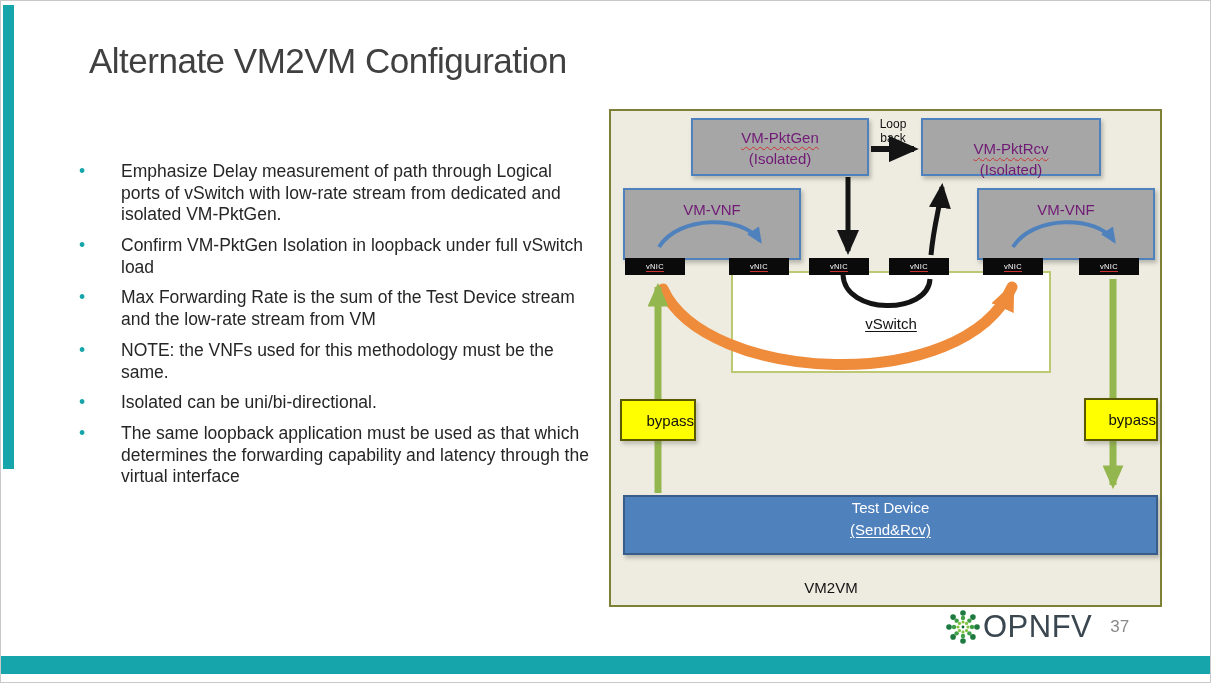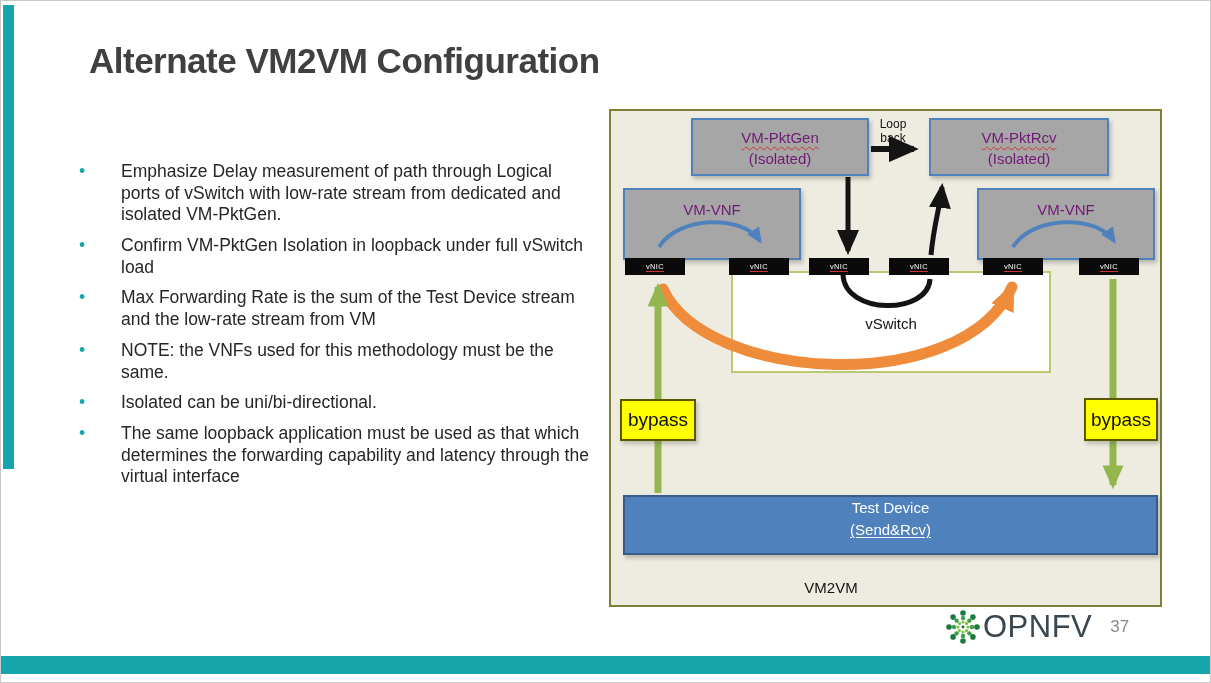--- a/index.html
+++ b/index.html
@@ -1,41 +1,41 @@
 <!DOCTYPE html>
 <html><head>
 <meta charset="utf-8">
 <style>
   *{margin:0;padding:0;box-sizing:border-box}
   html,body{width:1211px;height:683px;background:#ffffff;font-family:"Liberation Sans",sans-serif;}
   .slide{position:absolute;left:0;top:0;width:1211px;height:683px;background:#ffffff;border:1px solid #c9c9c9;overflow:hidden}
   .accent-left{position:absolute;left:2px;top:4px;width:11px;height:464px;background:#15a5aa}
   .accent-bottom{position:absolute;left:0;top:655px;width:100%;height:18px;background:#15a5aa}
-  .title{position:absolute;left:88px;top:40px;font-size:35px;font-weight:700;color:#404040;letter-spacing:-0.5px}
+  .title{position:absolute;left:88px;top:40px;font-size:35px;font-weight:400;color:#404040;letter-spacing:-0.5px}
   .bullets{position:absolute;left:78px;top:160px;width:514px}
   .bullet{display:flex;margin-bottom:9px;font-size:17.5px;line-height:1.24;color:#262626}
   .dot{flex:0 0 42px;width:42px;color:#15a5aa}
   .btext{flex:1}
 
   .diagram{position:absolute;left:608px;top:108px;width:553px;height:498px;background:#eeece1;border:2px solid #7e8135}
   .box{position:absolute;background:#a6a6a6;border:2px solid #4f81bd;color:#701a75;text-align:center;z-index:2;box-shadow:2px 3px 4px rgba(100,100,90,.4)}
   .pktgen{left:80px;top:7px;width:178px;height:58px;padding-top:7px}
-  .pktrcv{left:318px;top:7px;width:180px;height:58px;padding-top:7px}
+  .pktrcv{left:310px;top:7px;width:180px;height:58px;padding-top:18px}
   .vnf-left{left:12px;top:77px;width:178px;height:72px;padding-top:9px}
   .vnf-right{left:366px;top:77px;width:178px;height:72px;padding-top:9px}
   .box .l1,.box .l2{font-size:15px;line-height:21px}
   .misspell{text-decoration-line:underline;text-decoration-style:wavy;text-decoration-color:#cc3333;text-decoration-thickness:1px;text-underline-offset:3px}
   .loopback-label{position:absolute;left:256px;top:6px;width:52px;text-align:center;font-size:12px;color:#111;z-index:2}
   .vswitch{position:absolute;left:120px;top:160px;width:320px;height:102px;background:#ffffff;border:2px solid #bdc972;z-index:1}
-  .vswitch-label{margin-top:42px;text-align:center;font-size:15px;color:#111;text-underline-offset:2px}
+  .vswitch-label{margin-top:42px;text-align:center;font-size:15px;color:#111;text-decoration:underline;text-underline-offset:2px}
   .vnic{position:absolute;top:147px;width:60px;height:17px;background:#0a0a0a;z-index:2;display:flex;align-items:center;justify-content:center}
   .vnic span{color:#fff;font-size:7.5px;line-height:9px;letter-spacing:.3px;border-bottom:1px solid #c33}
   .vnic1{left:14px}.vnic2{left:118px}.vnic3{left:198px}.vnic4{left:278px}.vnic5{left:372px}.vnic6{left:468px}
   .arrows{position:absolute;left:0;top:0;z-index:3}
-  .bypass{position:absolute;background:#ffff00;border:2px solid #595900;z-index:4;display:flex;align-items:center;justify-content:center;font-size:19px;color:#111;box-shadow:2px 3px 4px rgba(100,100,90,.35)}
+  .bypass{position:absolute;background:#ffff00;border:2px solid #595900;z-index:4;display:flex;align-items:center;justify-content:flex-end;font-size:15px;color:#111;box-shadow:2px 3px 4px rgba(100,100,90,.35)}
   .bypass-left{left:9px;top:288px;width:76px;height:42px}
   .bypass-right{left:473px;top:287px;width:74px;height:43px}
   .testdev{position:absolute;left:12px;top:384px;width:535px;height:60px;background:#4f81bd;border:2px solid #385d8a;z-index:2;color:#fff;text-align:center;box-shadow:2px 3px 4px rgba(100,100,90,.4)}
   .testdev div{font-size:15px;line-height:22px}
   .underl{text-decoration:underline;text-underline-offset:2px}
   .vm2vm{position:absolute;left:160px;top:468px;width:120px;text-align:center;font-size:15px;color:#111}
 
   .logo-row{position:absolute;left:942px;top:606px;display:flex;align-items:center}
   .logo-text{font-size:31px;font-weight:400;color:#3a4750;letter-spacing:.5px;}
   .pagenum{font-size:17px;color:#8a8a8a;margin-left:18px}

